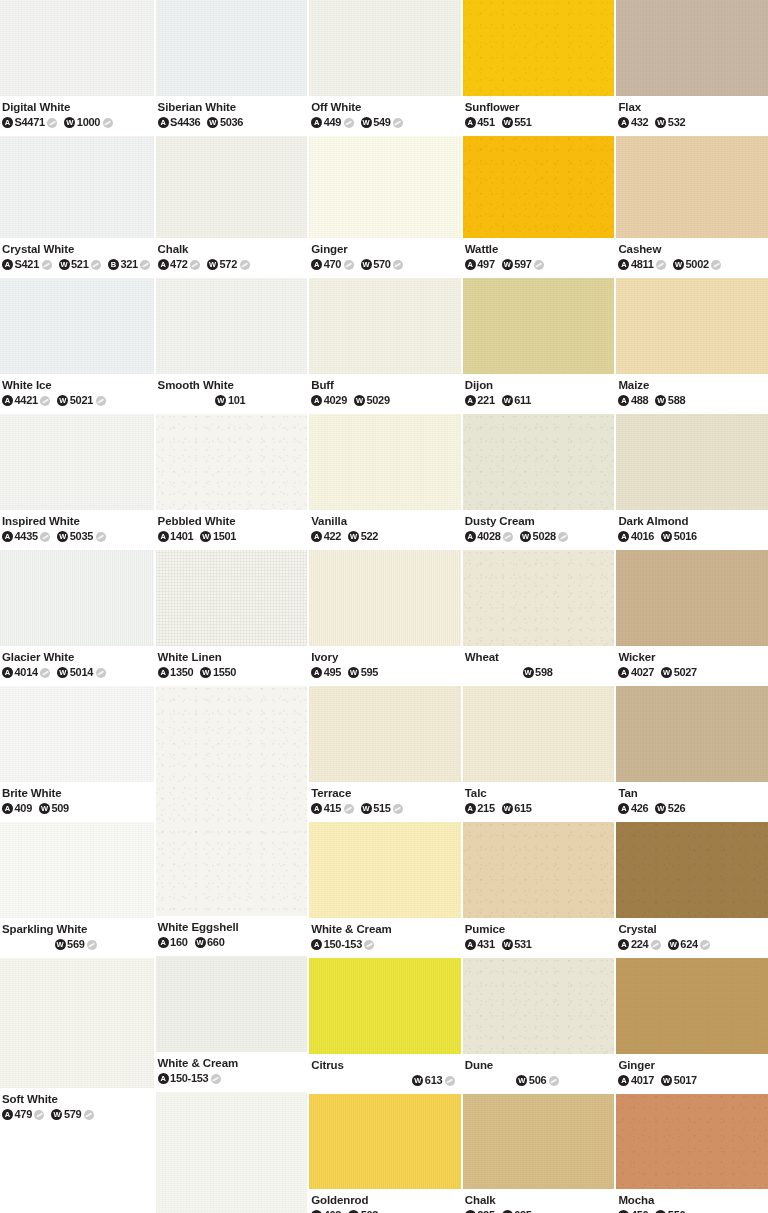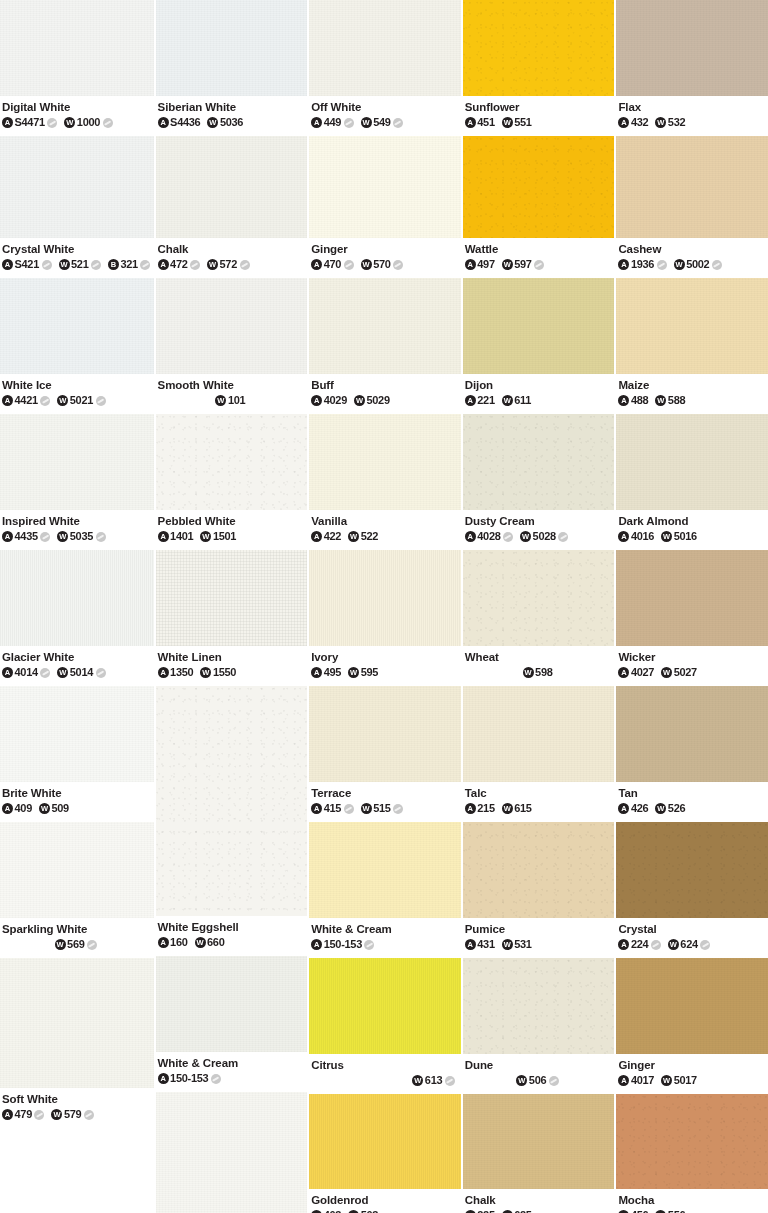--- a/index.html
+++ b/index.html
@@ -724,21 +724,21 @@
           </div>
         </div>
       </div>
       <div class="swatch-card">
         <div class="swatch-chip " style="height: 102px; background: rgb(231, 208, 169);"></div>
         <div class="swatch-meta">
           <div class="swatch-name">Cashew</div>
           <div class="code-row">
             <span class="code-item">
               <span class="brand-badge">A</span>
-              <span class="code-text">1936</span>
+              <span class="code-text">4811</span>
               <span class="disc-icon"></span>
             </span>
             <span class="code-item">
               <span class="brand-badge">W</span>
               <span class="code-text">5002</span>
               <span class="disc-icon"></span>
             </span>
           </div>
         </div>
       </div>

